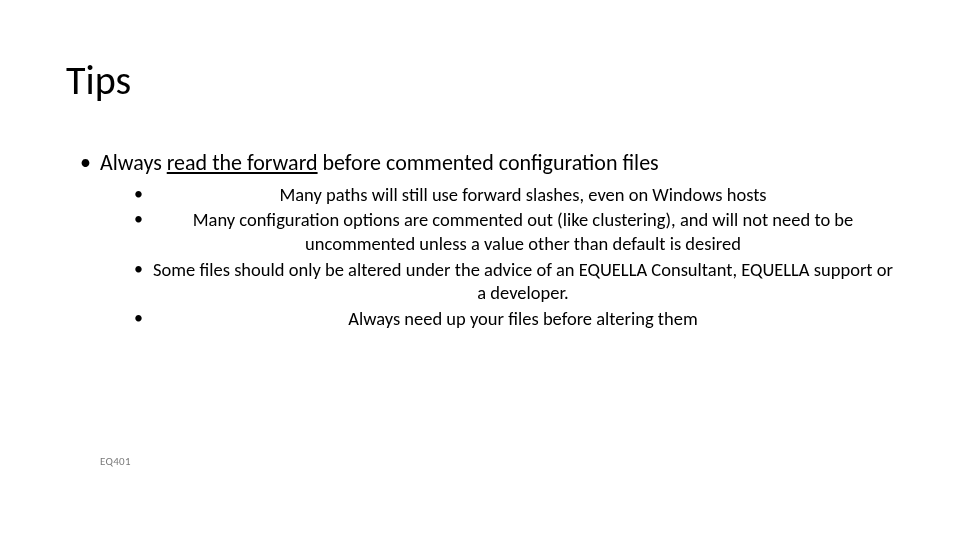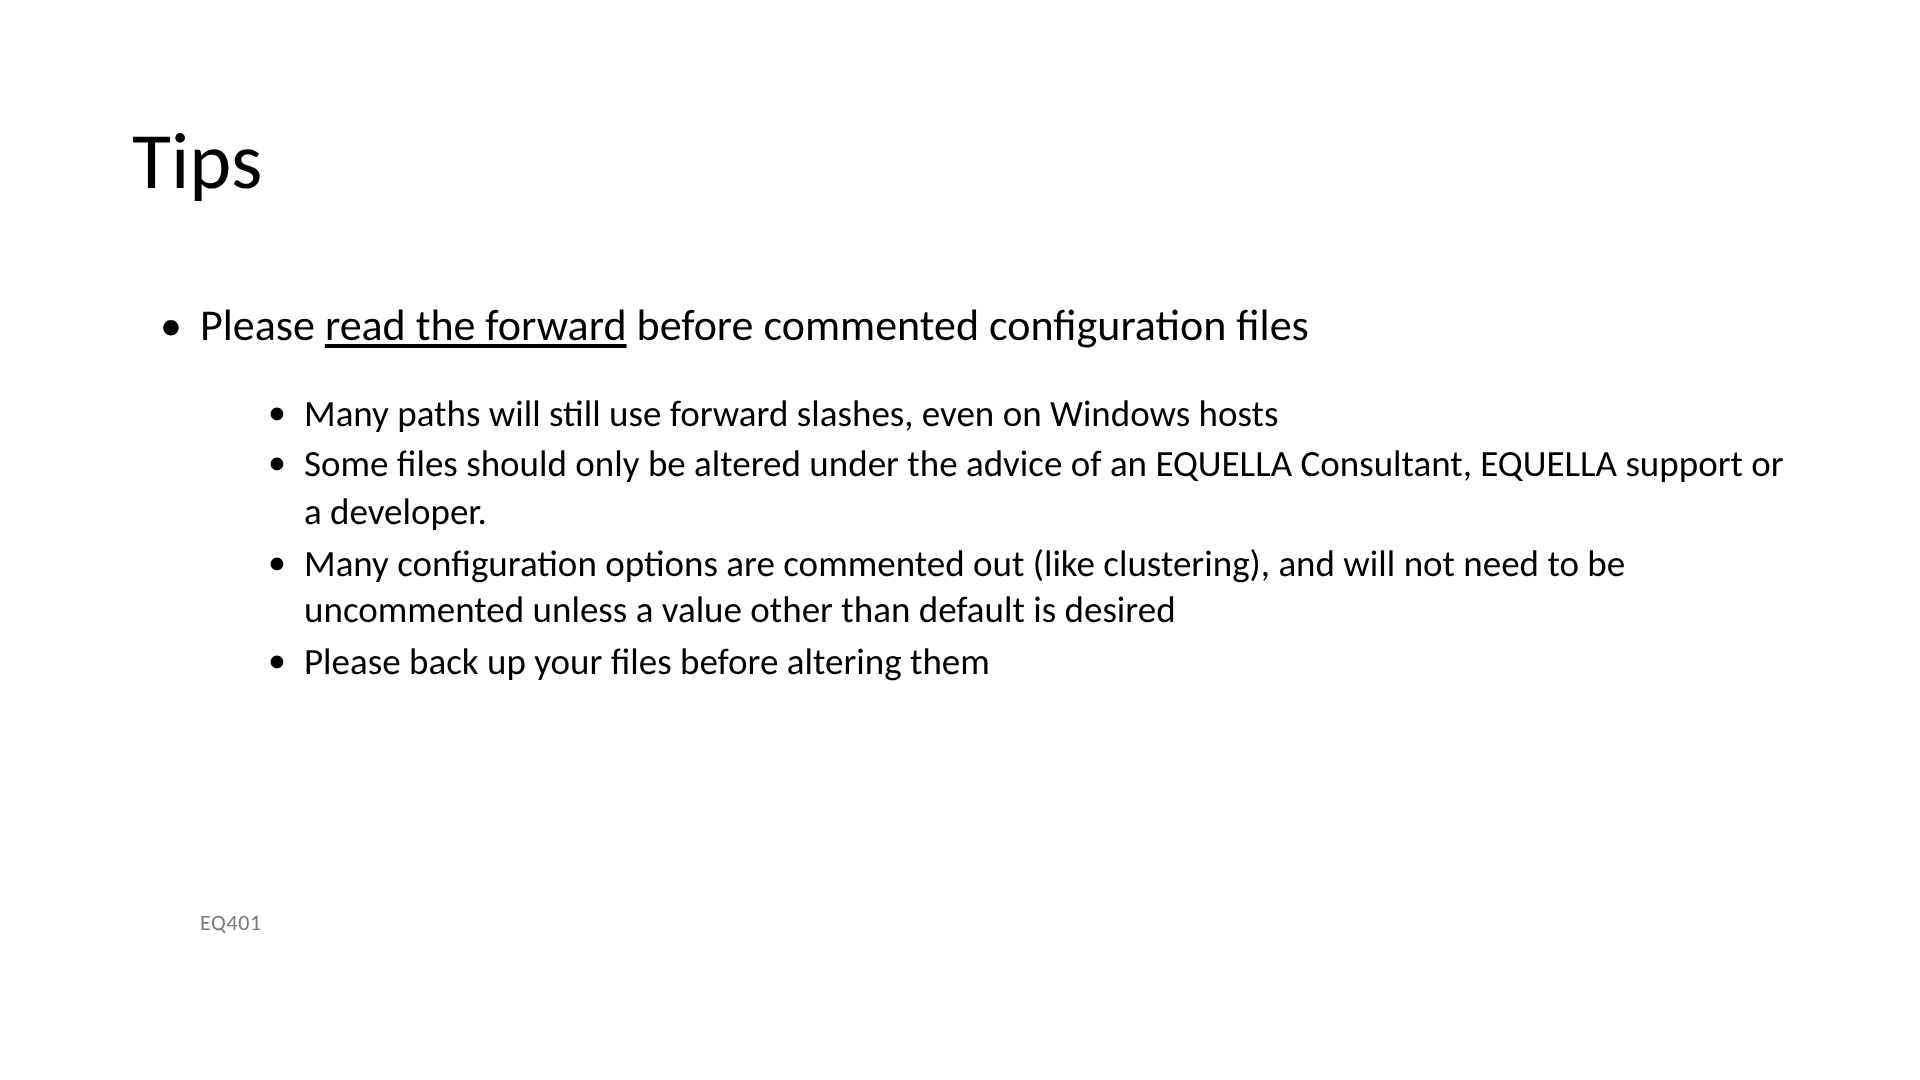--- a/index.html
+++ b/index.html
@@ -3,37 +3,37 @@
 <meta charset="utf-8">
 <style>
   * { margin: 0; padding: 0; box-sizing: border-box; }
   html, body { width: 960px; height: 540px; background: #fff; font-family: Calibri, "Segoe UI", Arial, sans-serif; color: #000; }
   .slide { position: relative; width: 960px; height: 512px; padding: 56px 66px 20px 66px; }
   .title { font-size: 40px; font-weight: 400; letter-spacing: 0; margin-bottom: 44px; }
   .level1 { list-style: none; padding-left: 18px; }
   .level1 > li { position: relative; font-size: 22px; line-height: 1.25; padding-left: 16px; margin-bottom: 8px; }
   .level1 > li::before { content: "•"; position: absolute; left: -4px; top: 0; font-size: 22px; }
   .underline { text-decoration: underline; }
-  .level2 { list-style: none; padding-left: 34px; margin-top: 18px; }
+  .level2 { list-style: none; padding-left: 34px; margin-top: 6px; text-align: center; }
   .level2 > li { position: relative; font-size: 18.5px; line-height: 1.28; padding-left: 18px; margin-bottom: 2px; }
   .level2 > li::before { content: "•"; position: absolute; left: 0; top: 0; font-size: 18px; }
   .footer { position: absolute; left: 100px; bottom: 44px; font-size: 11px; color: #7a7a7a; letter-spacing: 0.3px; }
 </style>
 </head>
 <body>
 
 <div class="slide">
   <h1 class="title">Tips</h1>
 
   <ul class="level1">
     <li>
-      <span>Please </span><span class="underline">read the forward</span><span> before commented configuration files</span>
+      <span>Always </span><span class="underline">read the forward</span><span> before commented configuration files</span>
       <ul class="level2">
         <li>Many paths will still use forward slashes, even on Windows hosts</li>
+        <li>Many configuration options are commented out (like clustering), and will not need to be uncommented unless a value other than default is desired</li>
         <li>Some files should only be altered under the advice of an EQUELLA Consultant, EQUELLA support or a developer.</li>
-        <li>Many configuration options are commented out (like clustering), and will not need to be uncommented unless a value other than default is desired</li>
-        <li>Please back up your files before altering them</li>
+        <li>Always need up your files before altering them</li>
       </ul>
     </li>
   </ul>
 
   <div class="footer">EQ401</div>
 </div>
 
 </body></html>

